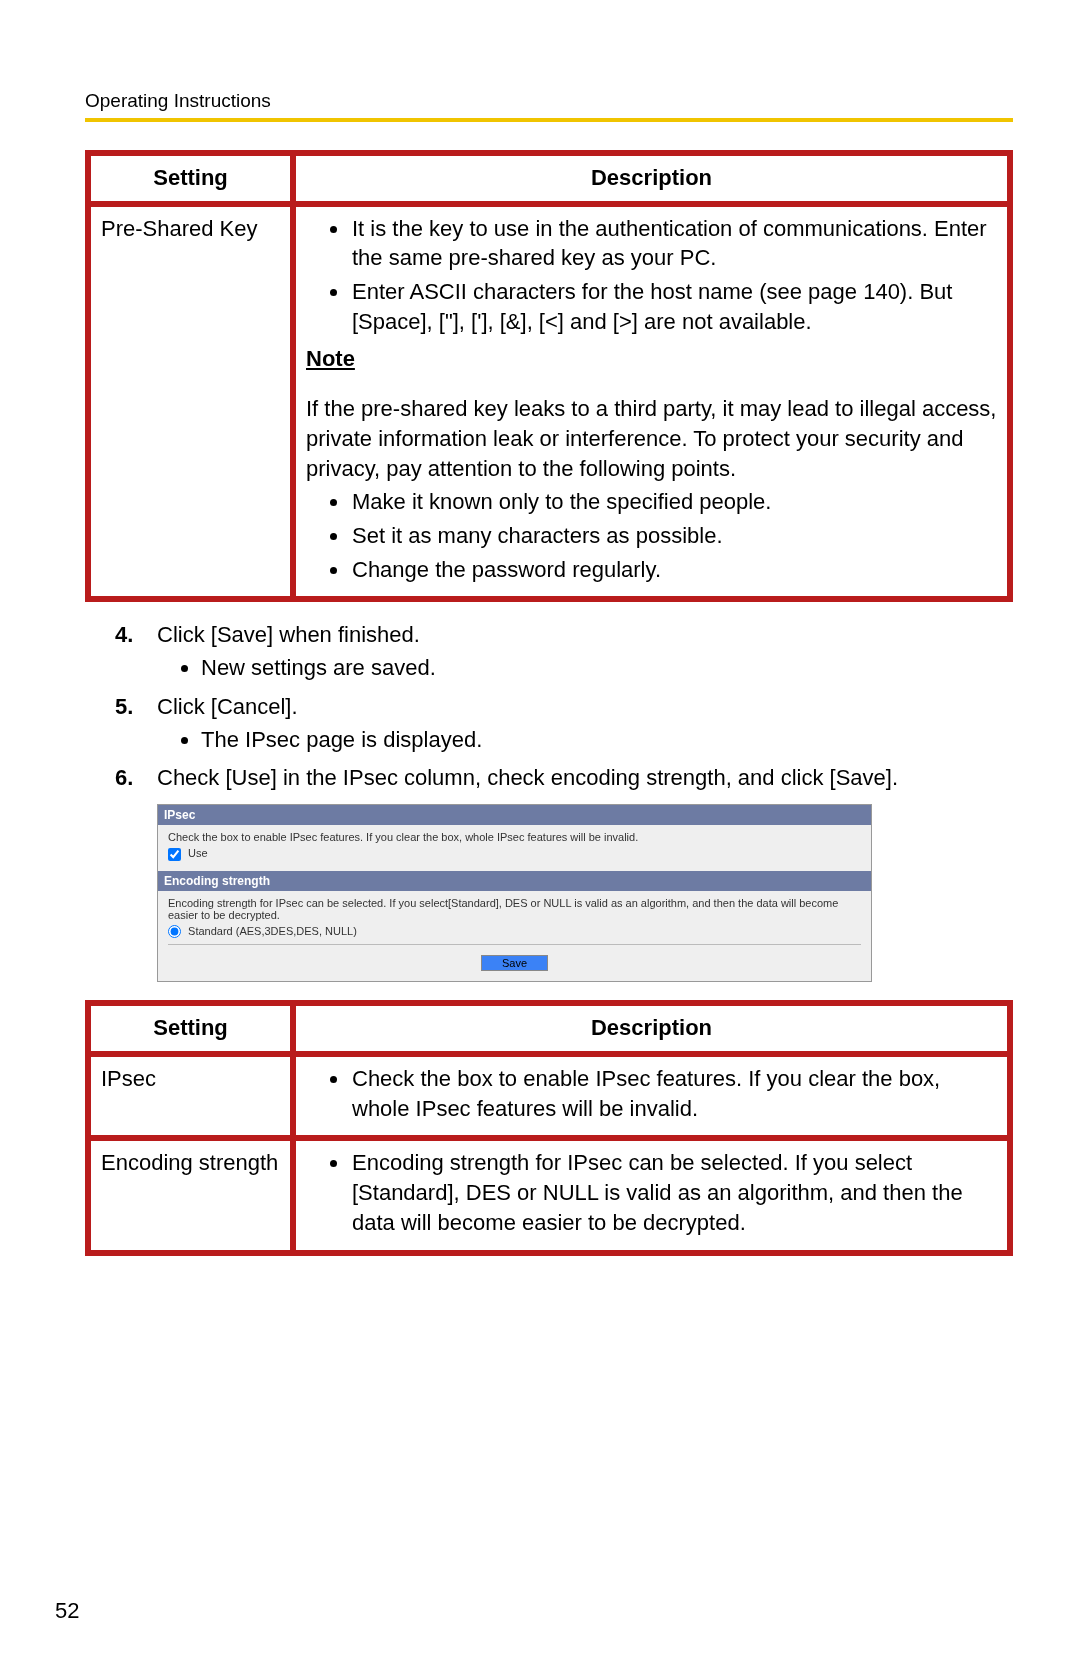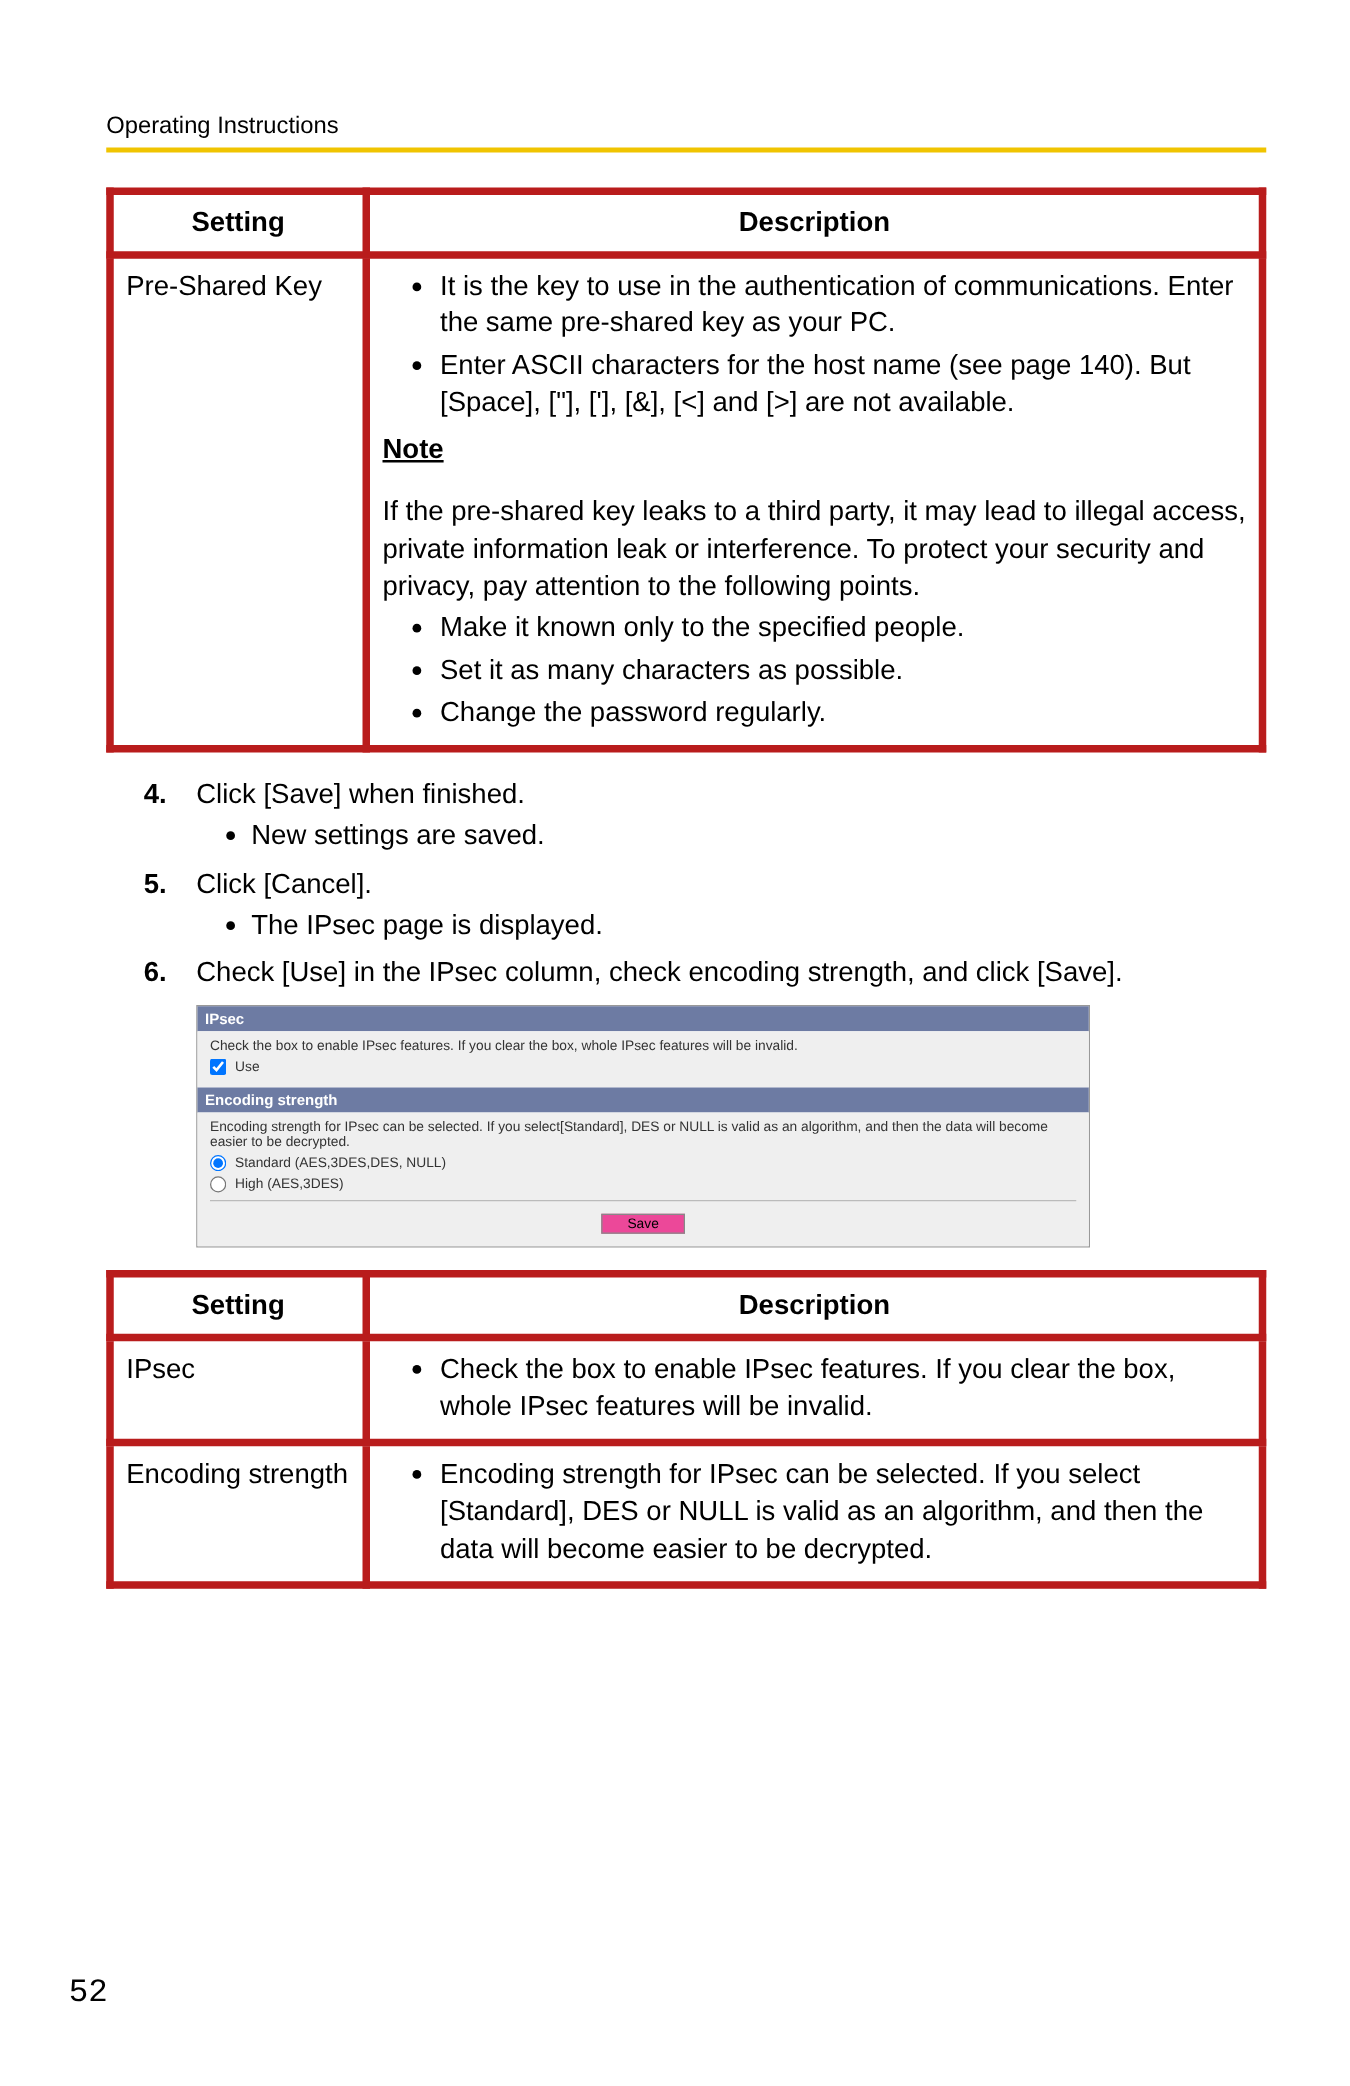--- a/index.html
+++ b/index.html
@@ -19,22 +19,22 @@
   ol.steps > li { margin-bottom: 8px; position: relative; padding-left: 42px; }
   ol.steps .num { position: absolute; left: 0; font-weight: bold; }
   ol.steps ul { list-style: disc; padding-left: 44px; margin-top: 2px; }
   .screenshot-wrap { margin: 10px 0 18px 72px; width: 715px; border: 1px solid #999; font-family: Tahoma, sans-serif; }
   .ss-bar { background: #6d7ba3; color: #fff; font-size: 12px; font-weight: bold; padding: 3px 6px; }
   .ss-body { background: #efefef; font-size: 11px; color: #333; padding: 6px 10px; }
   .ss-row { margin-bottom: 4px; }
   .ss-body input[type=checkbox], .ss-body input[type=radio] { vertical-align: middle; margin-right: 4px; }
   .ss-sep { border-top: 1px solid #bbb; margin: 6px 0; }
   .ss-save { text-align: center; padding: 4px; }
-  .ss-save button { font-size: 11px; padding: 1px 20px; background: #ec4899; border: 1px solid #888; }
-  .page-num { position: absolute; bottom: 60px; left: 55px; font-size: 26px; font-family: Liberation Mono, monospace; }
+  .ss-save button { font-size: 11px; padding: 1px 20px; background: #3b82f6; border: 1px solid #888; }
+  .page-num { position: absolute; bottom: 45px; left: 55px; font-size: 22px; }
 </style>
 </head>
 <body>
 
 <div class="page">
   <div class="header-text">Operating Instructions</div>
   <div class="yellow-rule"></div>
 
   <table class="settings">
     <thead>
@@ -93,24 +93,20 @@
         <span>Use</span>
       </div>
     </div>
     <div class="ss-bar">Encoding strength</div>
     <div class="ss-body">
       <div class="ss-row">Encoding strength for IPsec can be selected. If you select[Standard], DES or NULL is valid as an algorithm, and then the data will become easier to be decrypted.</div>
       <div class="ss-row">
         <input type="radio" name="enc" checked="" style="">
         <span>Standard (AES,3DES,DES, NULL)</span>
       </div>
-      <div class="ss-row">
-        <input type="radio" name="enc" style="">
-        <span>High (AES,3DES)</span>
-      </div>
       <div class="ss-sep"></div>
       <div class="ss-save">
         <button>Save</button>
       </div>
     </div>
   </div>
 
   <table class="settings">
     <thead>
       <tr>

